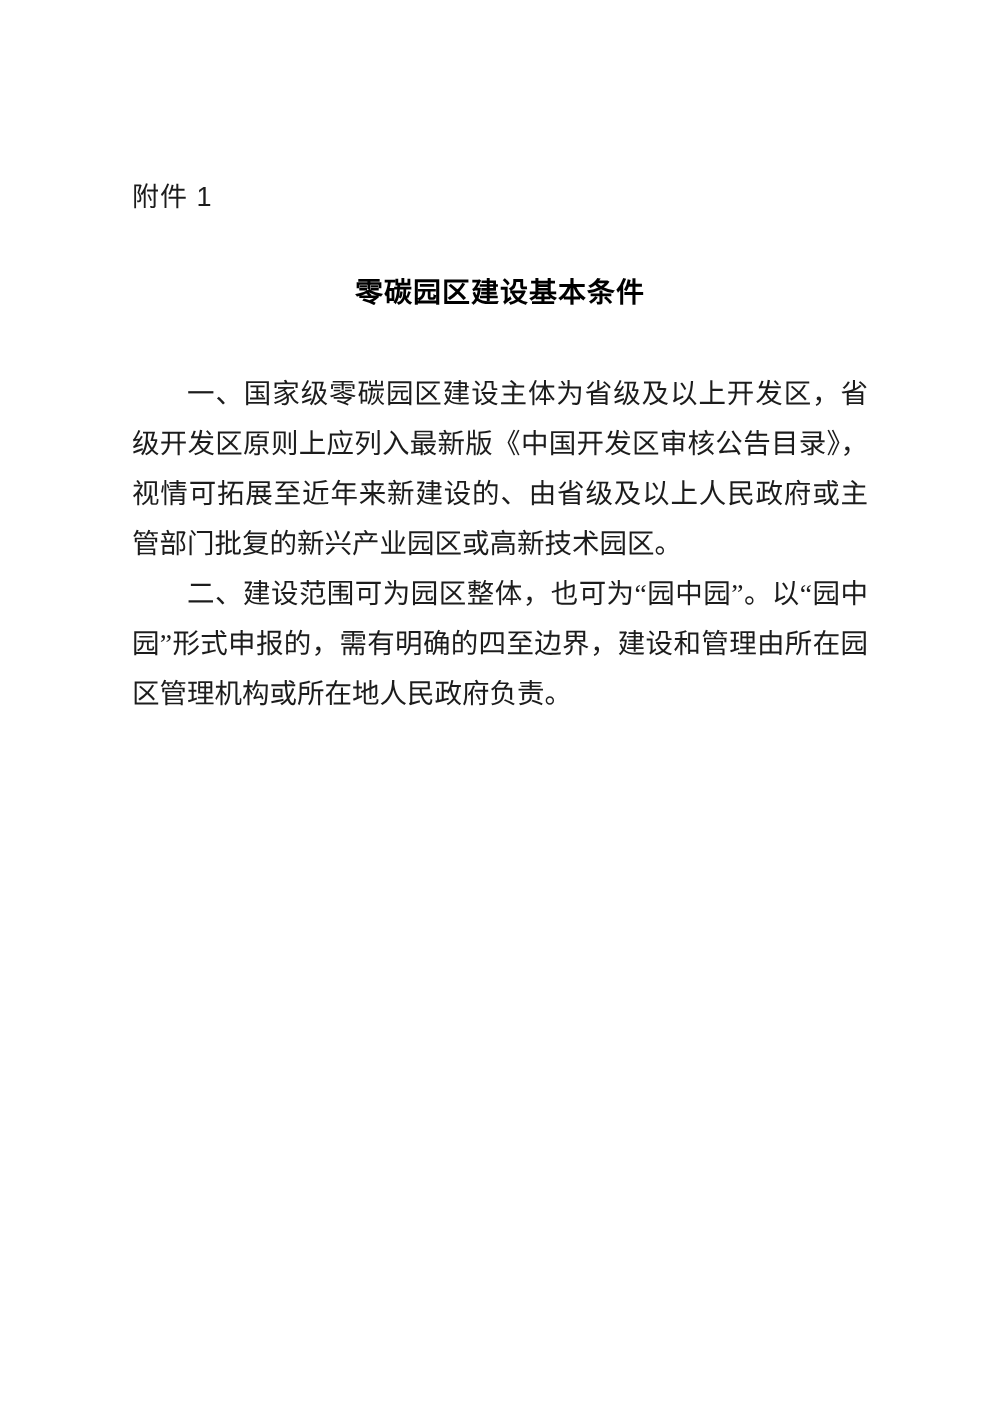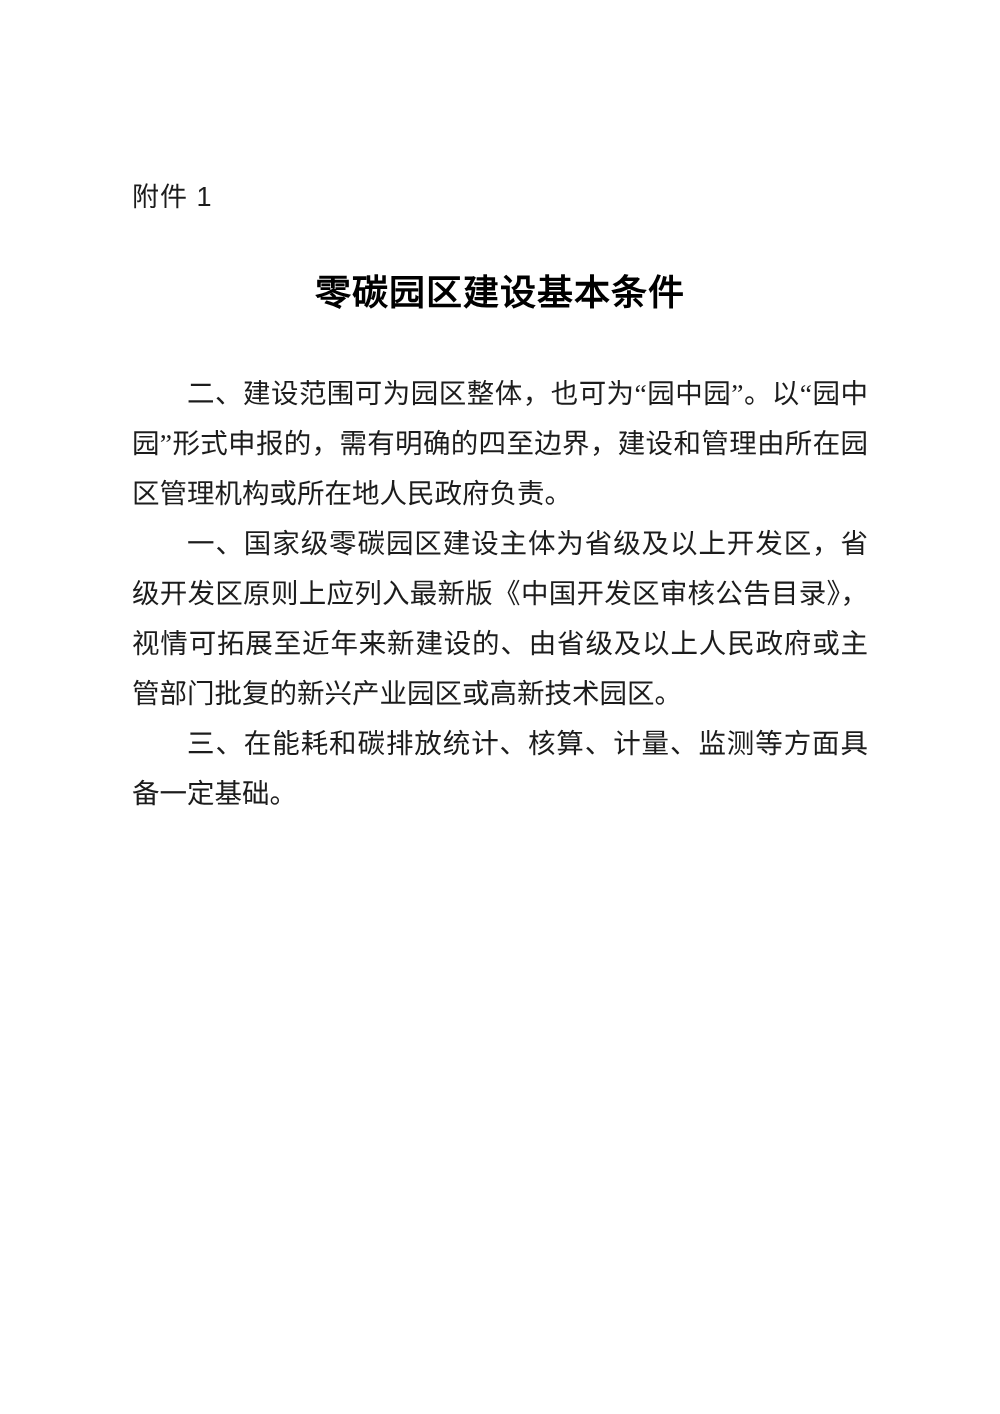--- a/index.html
+++ b/index.html
@@ -30,21 +30,21 @@
     line-height: 32px;
     color: #1c1c1c;
     letter-spacing: 1px;
   }
 
   .doc-title {
     margin-top: 58px;
     text-align: center;
     font-family: "Liberation Serif", "DejaVu Serif", serif;
     font-weight: bold;
-    font-size: 36px;
+    font-size: 28px;
     line-height: 44px;
     color: #000000;
     letter-spacing: 1px;
   }
 
   .body-text {
     margin-top: 54px;
   }
 
   .body-text p {
@@ -60,19 +60,18 @@
 <body>
 
 <div class="page">
   <div class="content">
 
     <div class="attachment-label">附件 1</div>
 
     <h1 class="doc-title">零碳园区建设基本条件</h1>
 
     <div class="body-text">
+      <p>一、国家级零碳园区建设主体为省级及以上开发区，省级开发区原则上应列入最新版《中国开发区审核公告目录》，视情可拓展至近年来新建设的、由省级及以上人民政府或主管部门批复的新兴产业园区或高新技术园区。</p>
       <p>二、建设范围可为园区整体，也可为“园中园”。以“园中园”形式申报的，需有明确的四至边界，建设和管理由所在园区管理机构或所在地人民政府负责。</p>
-      <p>一、国家级零碳园区建设主体为省级及以上开发区，省级开发区原则上应列入最新版《中国开发区审核公告目录》，视情可拓展至近年来新建设的、由省级及以上人民政府或主管部门批复的新兴产业园区或高新技术园区。</p>
-      <p>三、在能耗和碳排放统计、核算、计量、监测等方面具备一定基础。</p>
     </div>
 
   </div>
 </div>
 
 </body></html>

